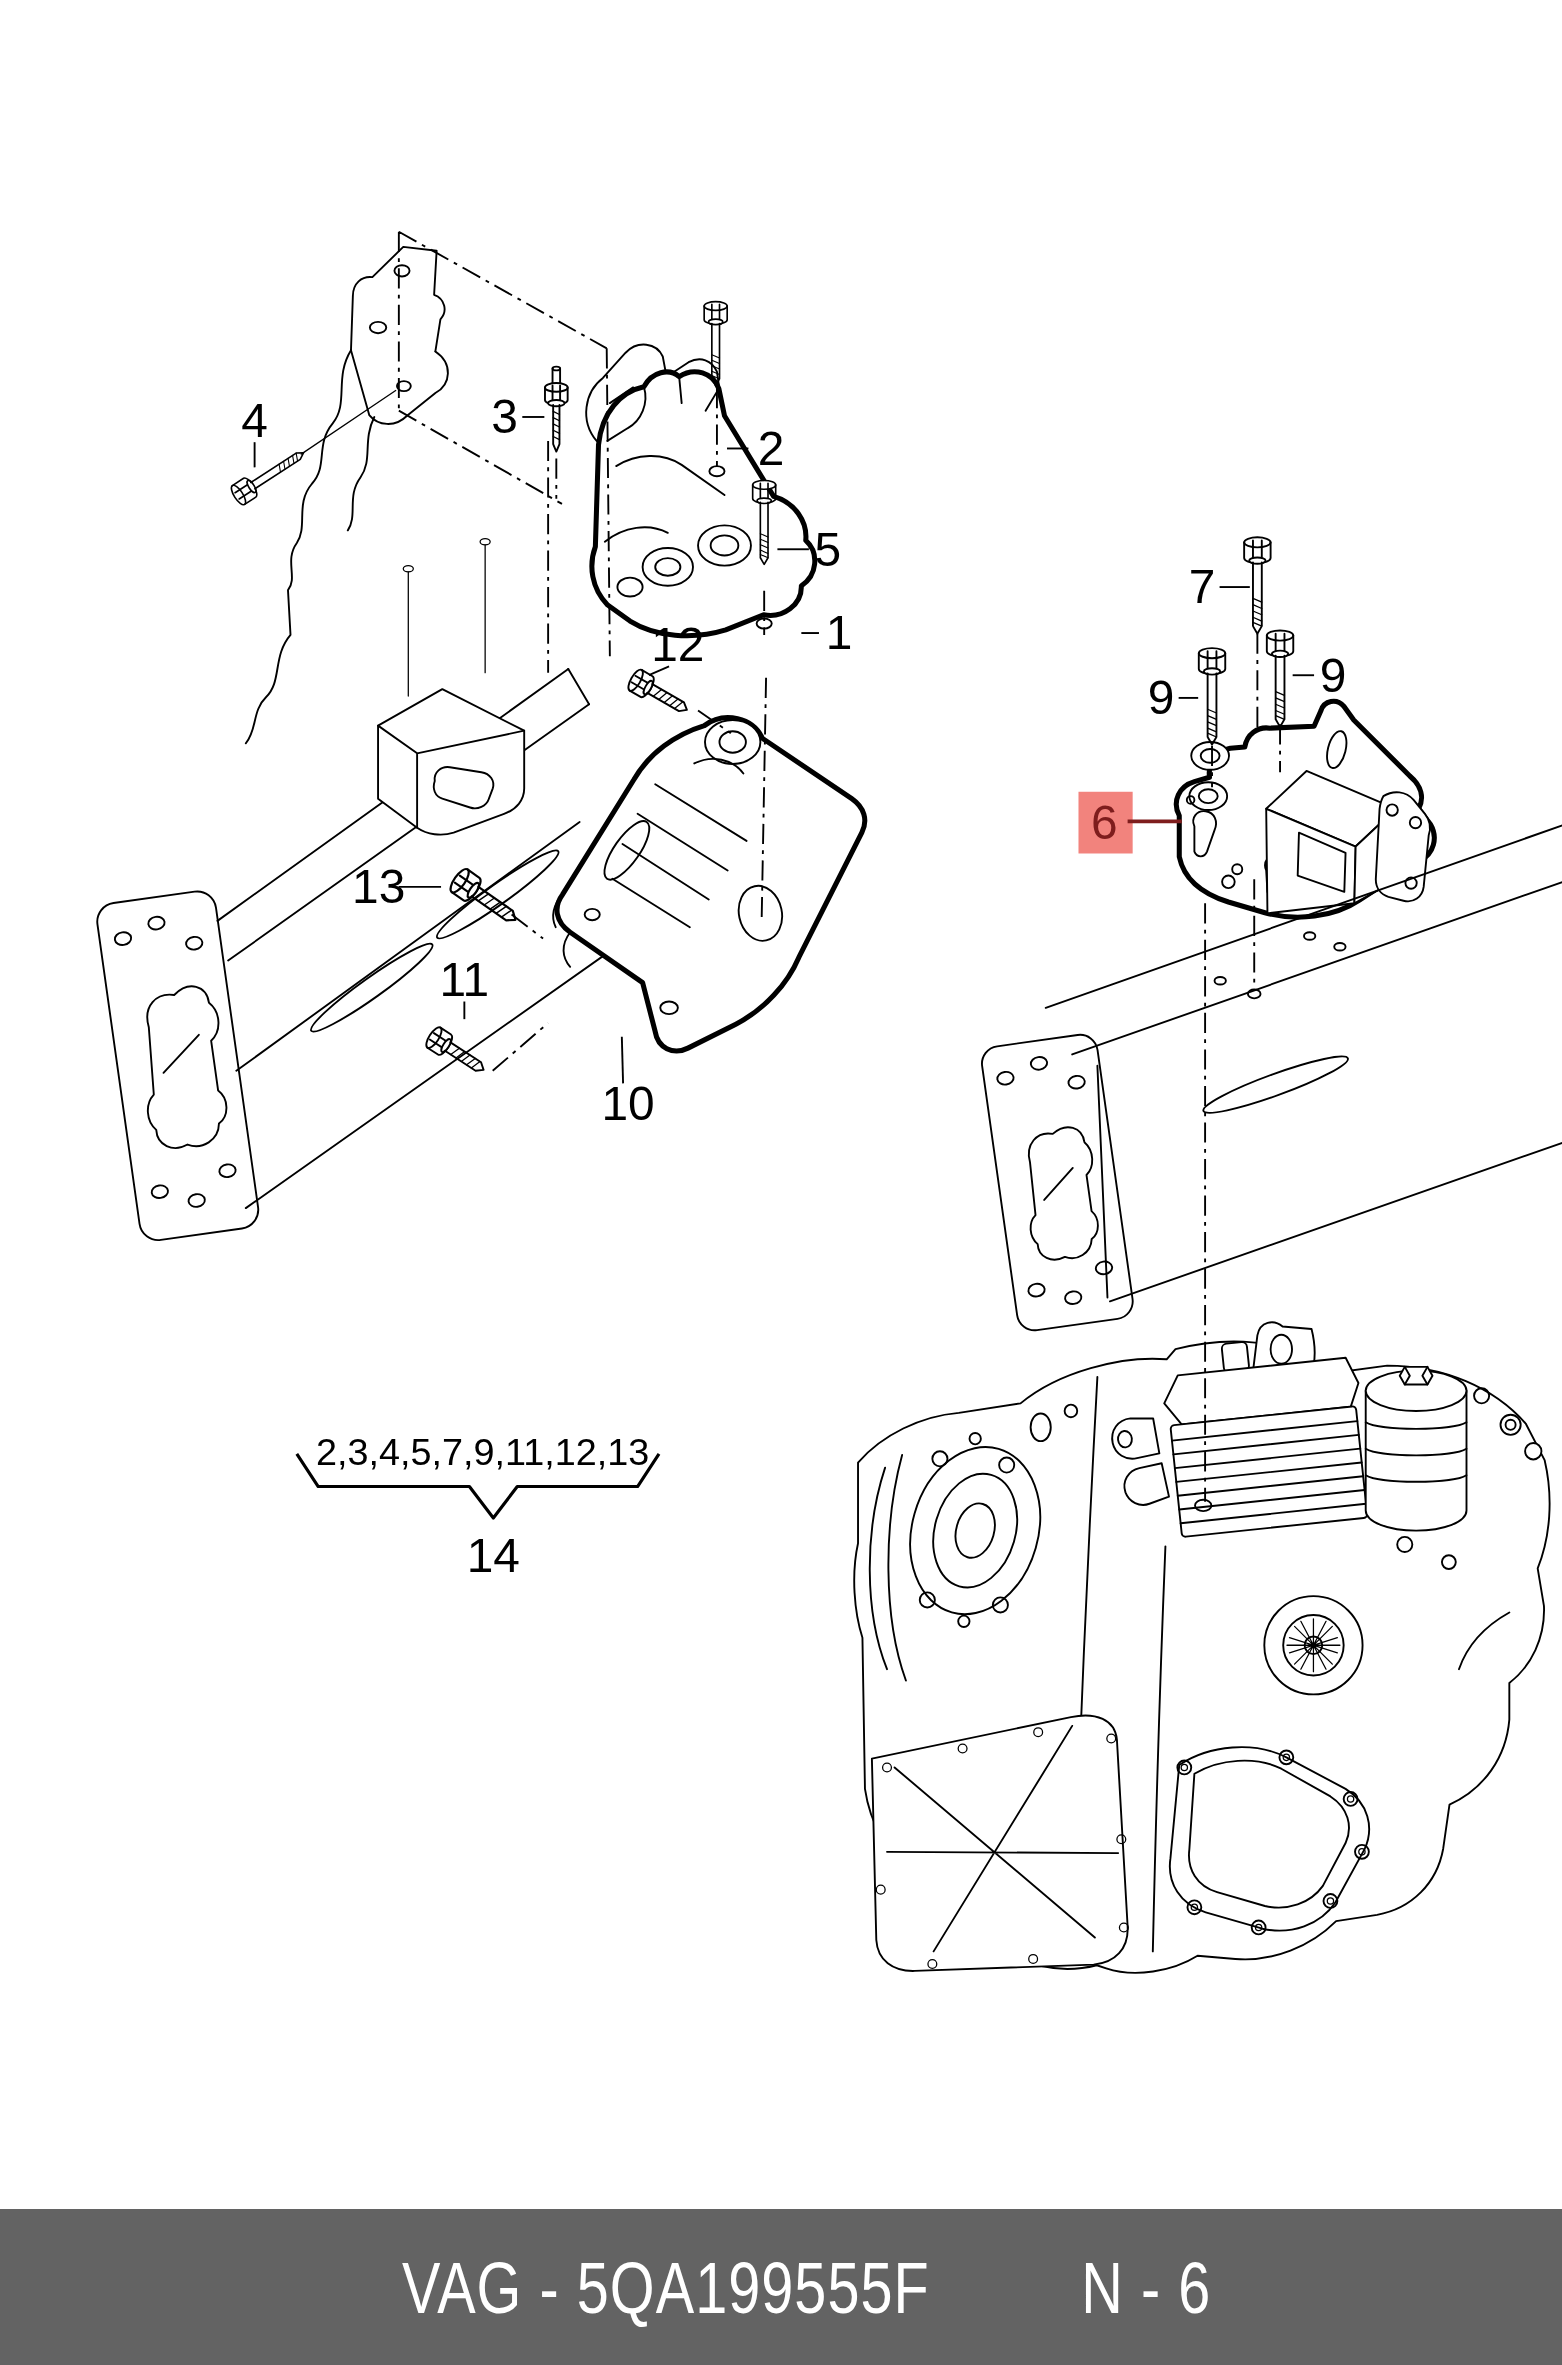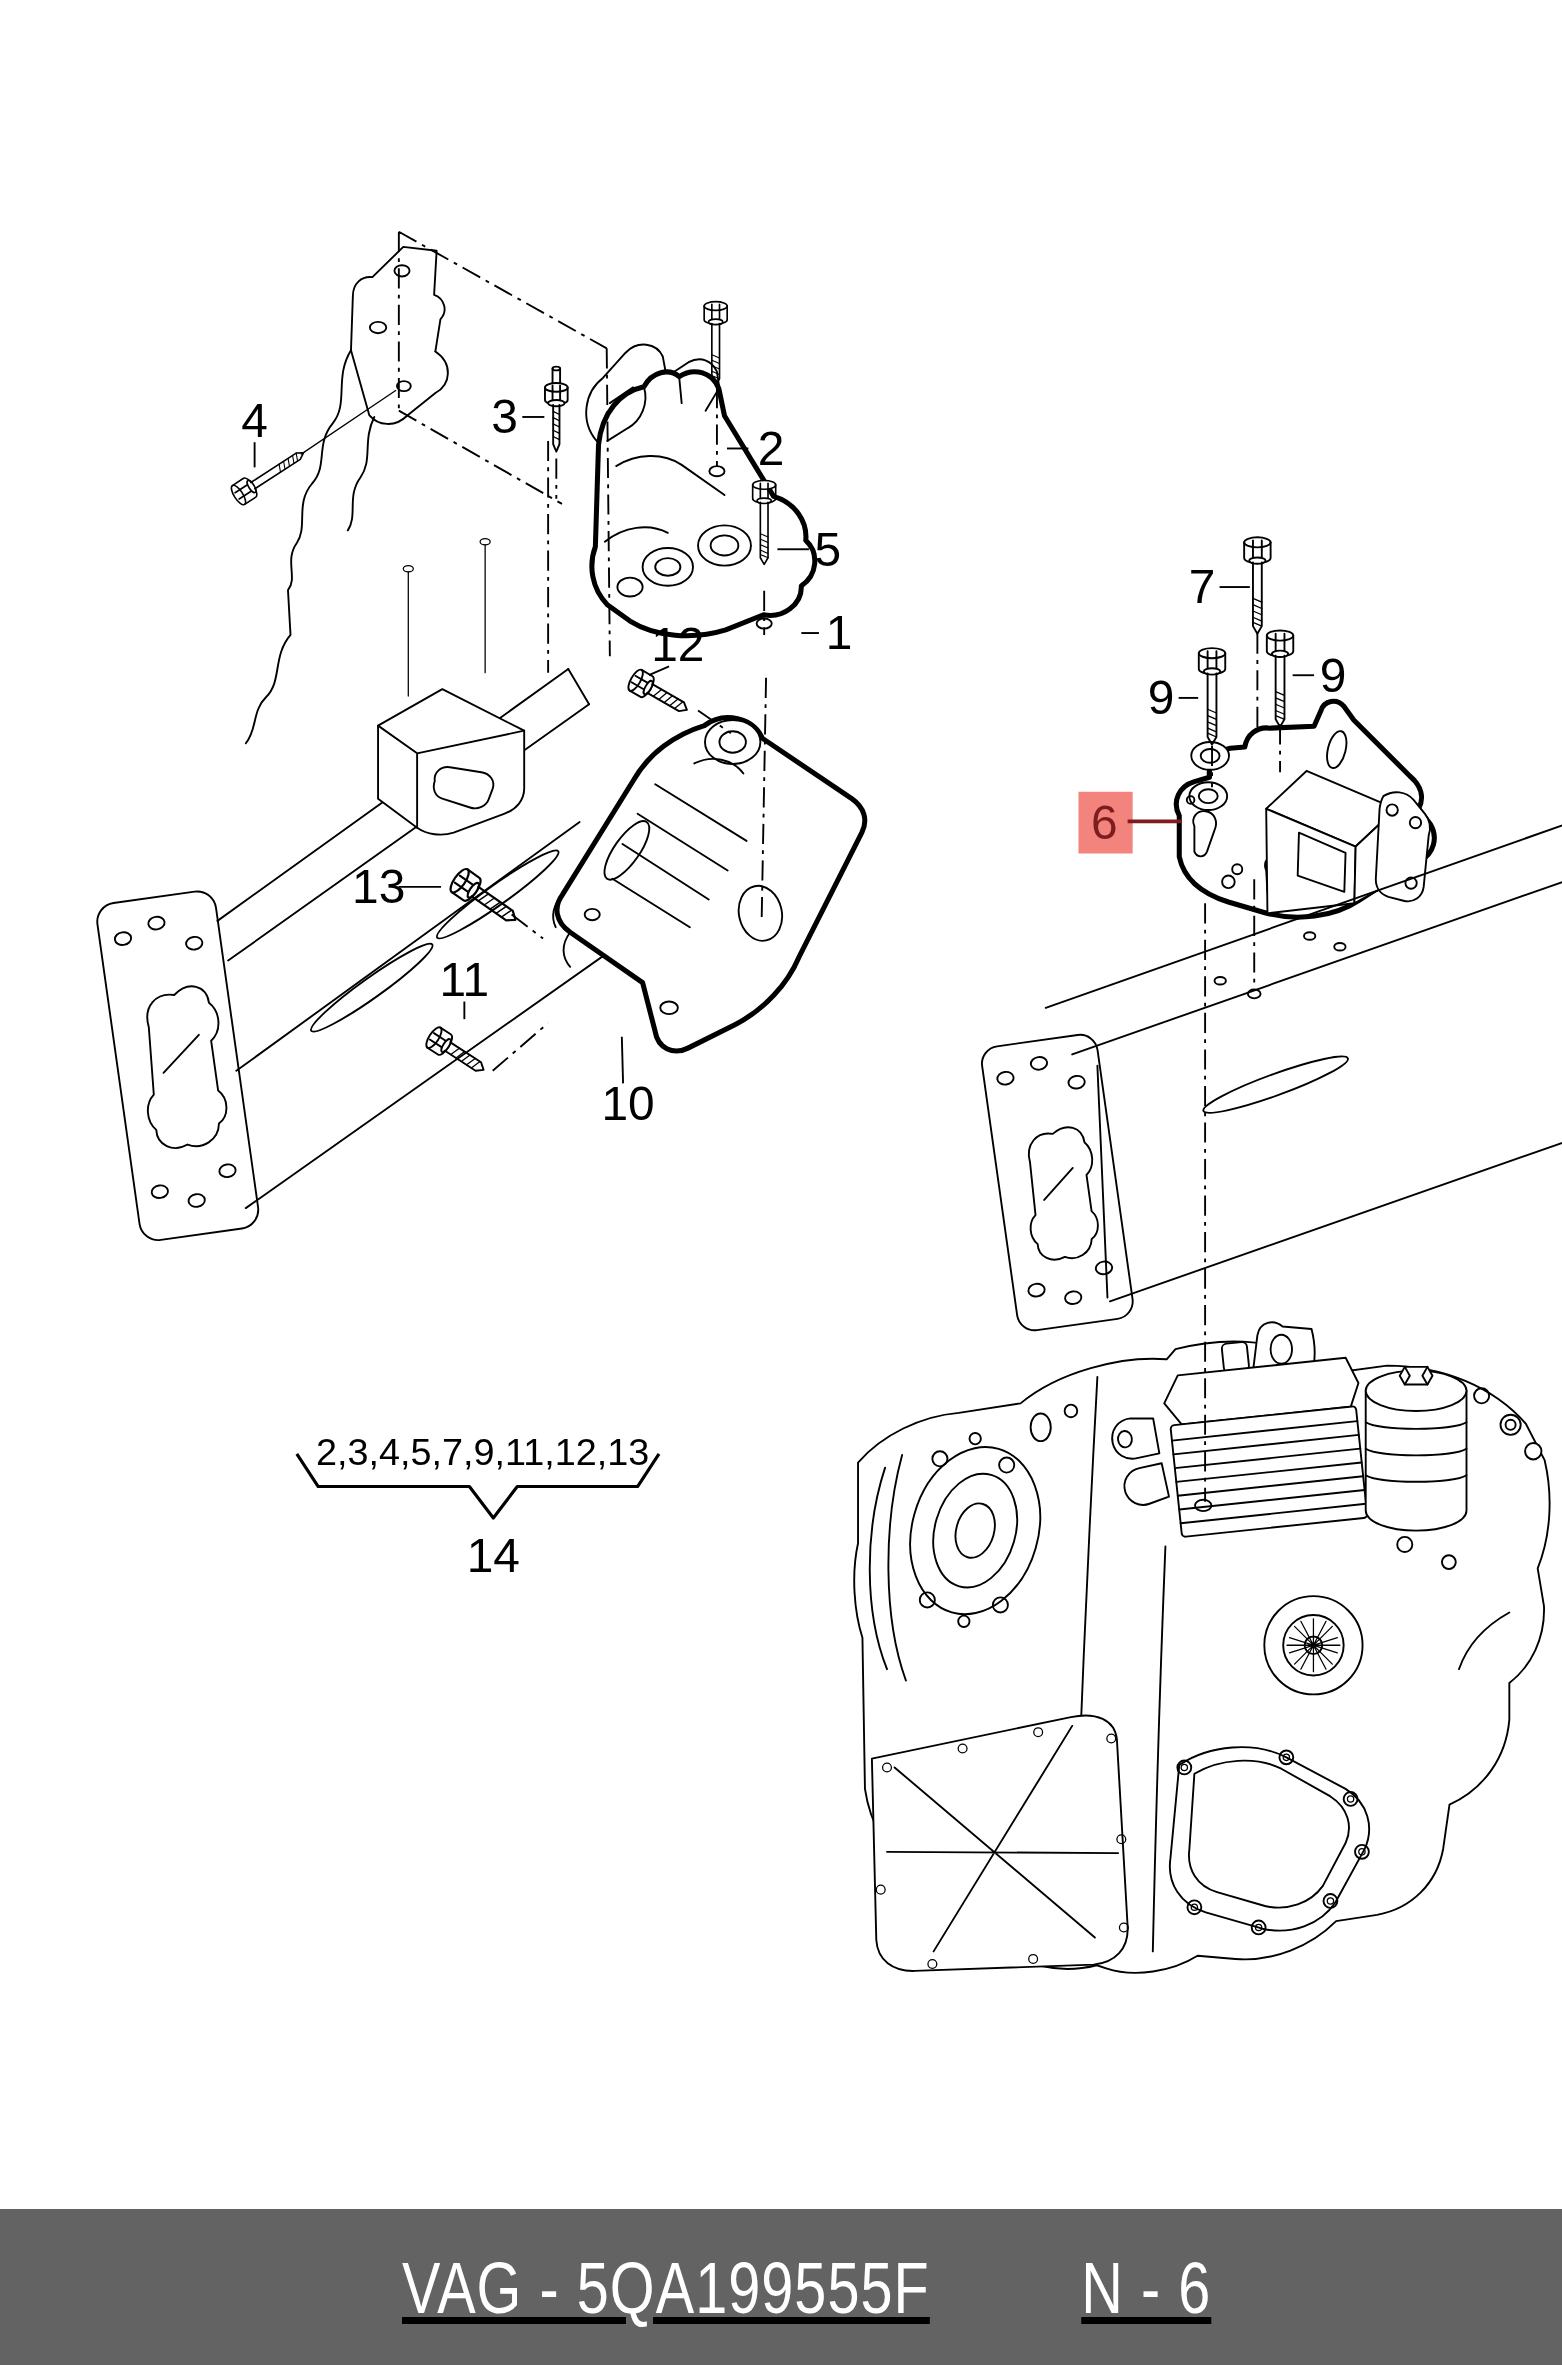--- a/index.html
+++ b/index.html
@@ -15,21 +15,21 @@
   .lnf{fill:#fff;stroke:var(--line-color);stroke-width:3;stroke-linejoin:round}
   .hv{fill:#fff;stroke:var(--line-color);stroke-width:8;stroke-linejoin:round}
   .dd{fill:none;stroke:var(--line-color);stroke-width:3;stroke-dasharray:32 10 6 10}
   .ldr{fill:none;stroke:var(--line-color);stroke-width:3}
   .brace{fill:none;stroke:var(--line-color);stroke-width:5;stroke-linejoin:round}
   .lbl{font-family:"Liberation Sans",sans-serif;font-size:76px;fill:var(--line-color);text-anchor:middle}
   .lblg{font-family:"Liberation Sans",sans-serif;font-size:60px;fill:var(--line-color);text-anchor:middle}
   .lblr{font-family:"Liberation Sans",sans-serif;font-size:76px;fill:var(--highlight-text);text-anchor:middle}
   .ldrr{fill:none;stroke:var(--highlight-text);stroke-width:6}
   .footer{position:absolute;left:0;bottom:0;width:100%;height:157px;background:var(--footer-bg);
-          display:flex;align-items:center;justify-content:center;gap:69px;text-decoration:underline;}
+          display:flex;align-items:center;justify-content:center;gap:69px;}
   .footer span{color:var(--footer-text);font-size:72px;letter-spacing:1.3px;display:inline-block;transform:scaleX(.8);white-space:pre;}
 </style>
 </head>
 <body>
 
 <div class="page">
 <svg width="1563" height="2209" viewBox="0 0 2481 3507">
 
   <g>
     <path class="ln" d="M557,556 L560,470 C560,450 574,438 591,440 L640,392 L693,398 L689,468 C706,474 711,494 699,507 L691,558"></path>

